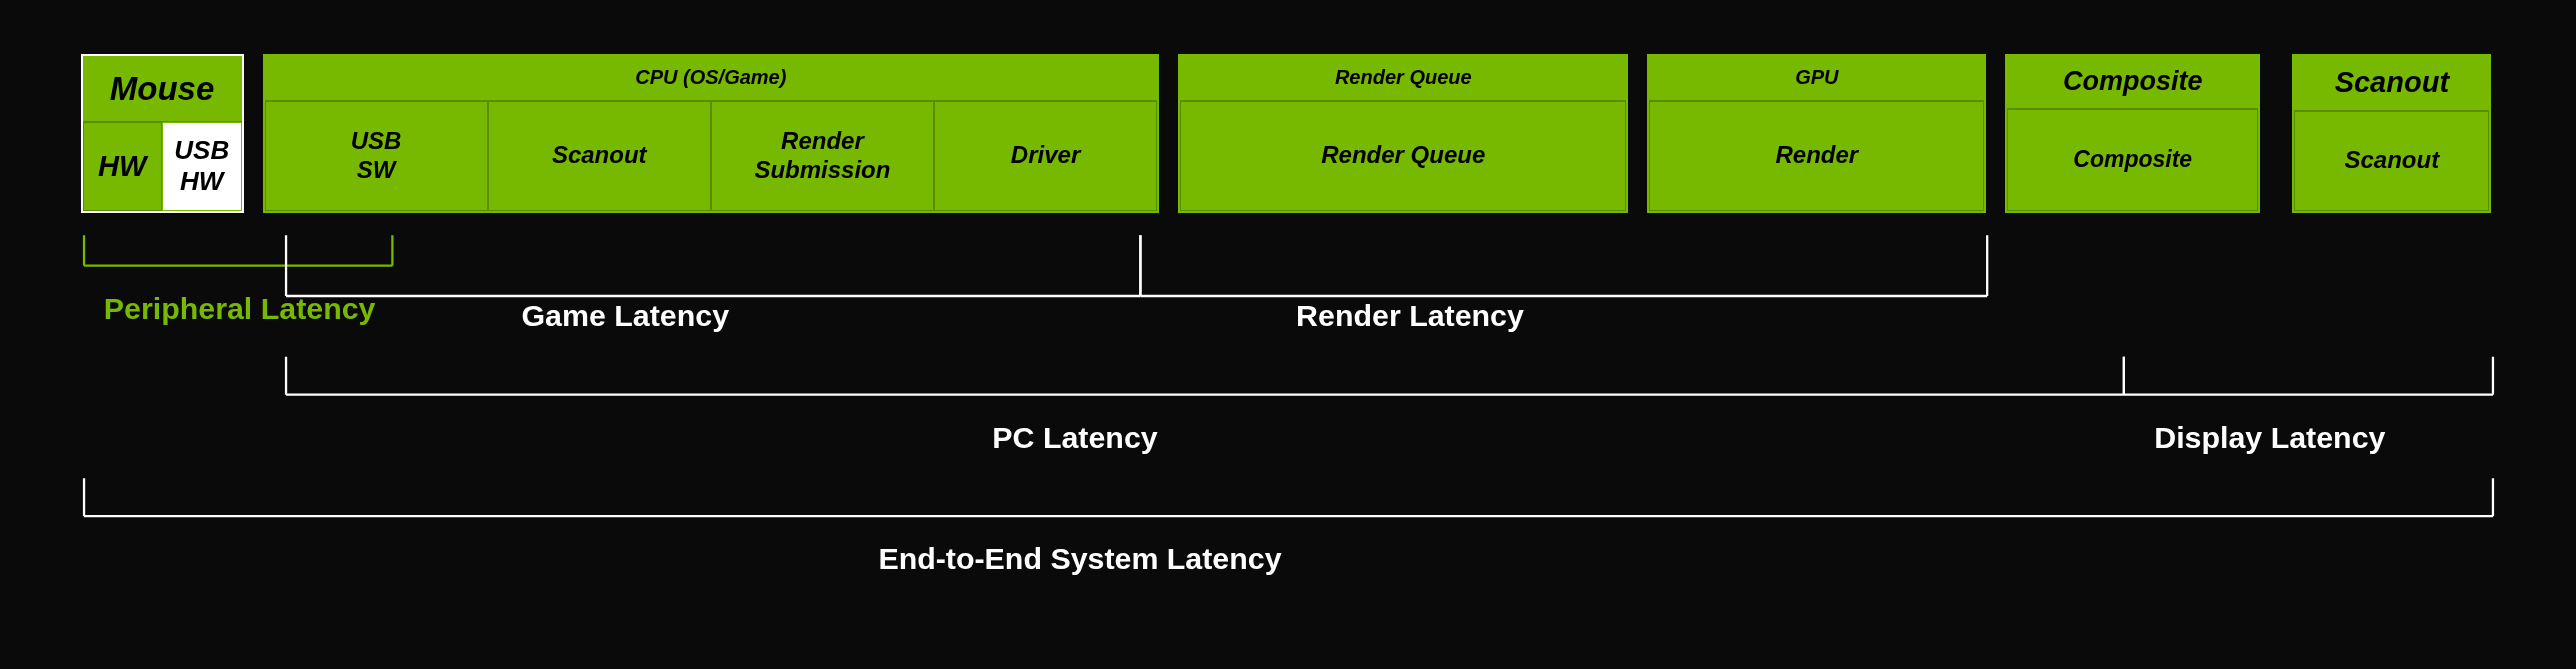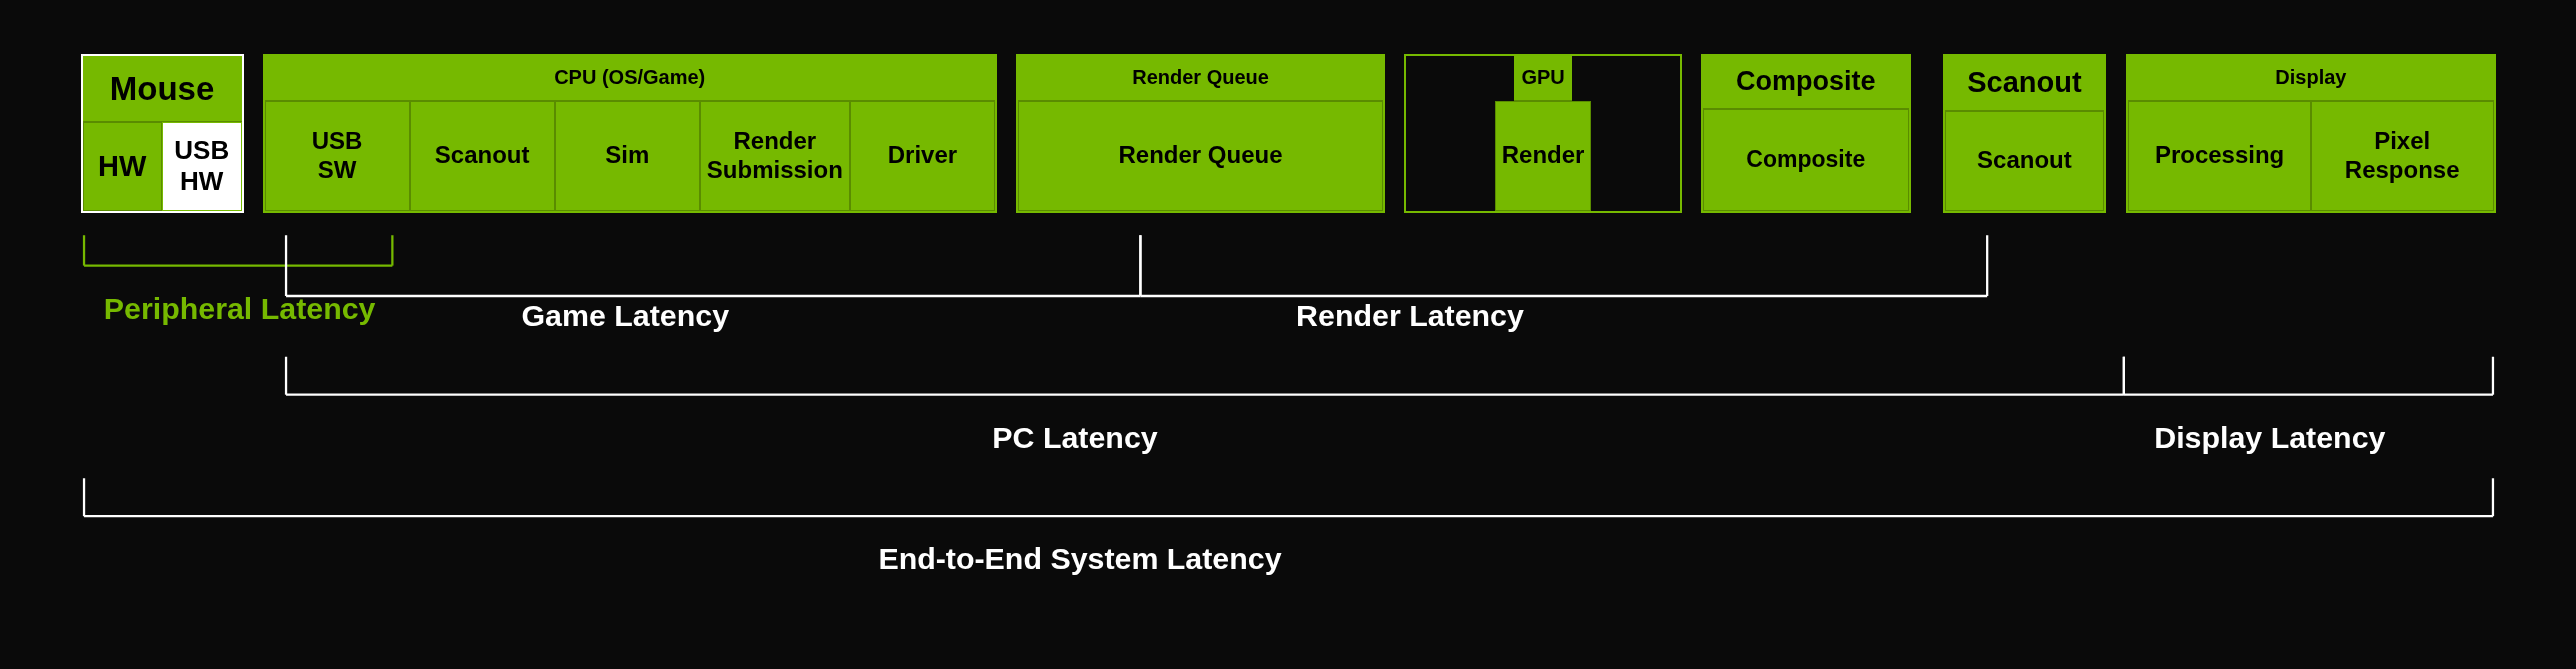--- a/index.html
+++ b/index.html
@@ -16,20 +16,21 @@
     }
     .diagram-container {
       width: 2507px;
       padding: 30px 46px;
     }
     
     .blocks-row {
       display: flex;
       width: 100%;
       gap: 16px;
+      font-style: italic;
     }
     .block-group {
       display: flex;
       flex-direction: column;
       border: 2.3px solid #76b900;
     }
     .block-group.mouse-group {
       border: 2.3px solid #fff;
       min-width: 167px;
     }
@@ -102,61 +103,53 @@
         <div class="sub-block" style="font-size:29px;">HW</div>
         <div class="sub-block white-bg" style="font-size:26px;">USB<br>HW</div>
       </div>
     </div>
 
     <div class="block-group" style="flex:3.2; margin-right:3px;">
       <div class="block-group-header">CPU (OS/Game)</div>
       <div class="block-sub-row">
         <div class="sub-block" style="font-size:24px;">USB<br>SW</div>
         <div class="sub-block" style="font-size:24px;">Scanout</div>
-        <div class="sub-block" style="font-size:24px;">Sim</div>
         <div class="sub-block" style="font-size:24px;">Render<br>Submission</div>
         <div class="sub-block" style="font-size:24px;">Driver</div>
       </div>
     </div>
 
     <div class="block-group" style="flex:1.6; margin-right:3px;">
       <div class="block-group-header">Render Queue</div>
       <div class="block-sub-row">
         <div class="sub-block" style="font-size:24px;">Render Queue</div>
       </div>
     </div>
 
-    <div class="block-group" style="flex:1.2; margin-right:3px;align-items:center;">
+    <div class="block-group" style="flex:1.2; margin-right:3px;">
       <div class="block-group-header">GPU</div>
       <div class="block-sub-row">
         <div class="sub-block" style="font-size:24px;">Render</div>
       </div>
     </div>
 
     <div class="block-group" style="flex:0.9; margin-right:16px;">
       <div class="block-group-header" style="font-size:27px;">Composite</div>
       <div class="block-sub-row">
         <div class="sub-block" style="font-size:23px;">Composite</div>
       </div>
     </div>
 
     <div class="block-group" style="flex:0.7; margin-right:4px;">
       <div class="block-group-header" style="font-size:29px;">Scanout</div>
       <div class="block-sub-row">
         <div class="sub-block" style="font-size:24px;">Scanout</div>
       </div>
     </div>
 
-    <div class="block-group" style="flex:1.6;">
-      <div class="block-group-header">Display</div>
-      <div class="block-sub-row">
-        <div class="sub-block" style="font-size:24px;">Processing</div>
-        <div class="sub-block" style="font-size:24px;">Pixel<br>Response</div>
-      </div>
-    </div>
   </div>
 
   <svg class="brackets-svg" height="395" viewBox="0 0 3180 520" style="margin-top:7.6px; display:block;">
 
     <line class="bracket-line green" x1="4" y1="20" x2="4" y2="60"></line>
     <line class="bracket-line green" x1="4" y1="60" x2="410" y2="60"></line>
     <line class="bracket-line green" x1="410" y1="60" x2="410" y2="20"></line>
 
     <line class="bracket-line" x1="270" y1="20" x2="270" y2="100"></line>
     <line class="bracket-line" x1="270" y1="100" x2="1395" y2="100"></line>

